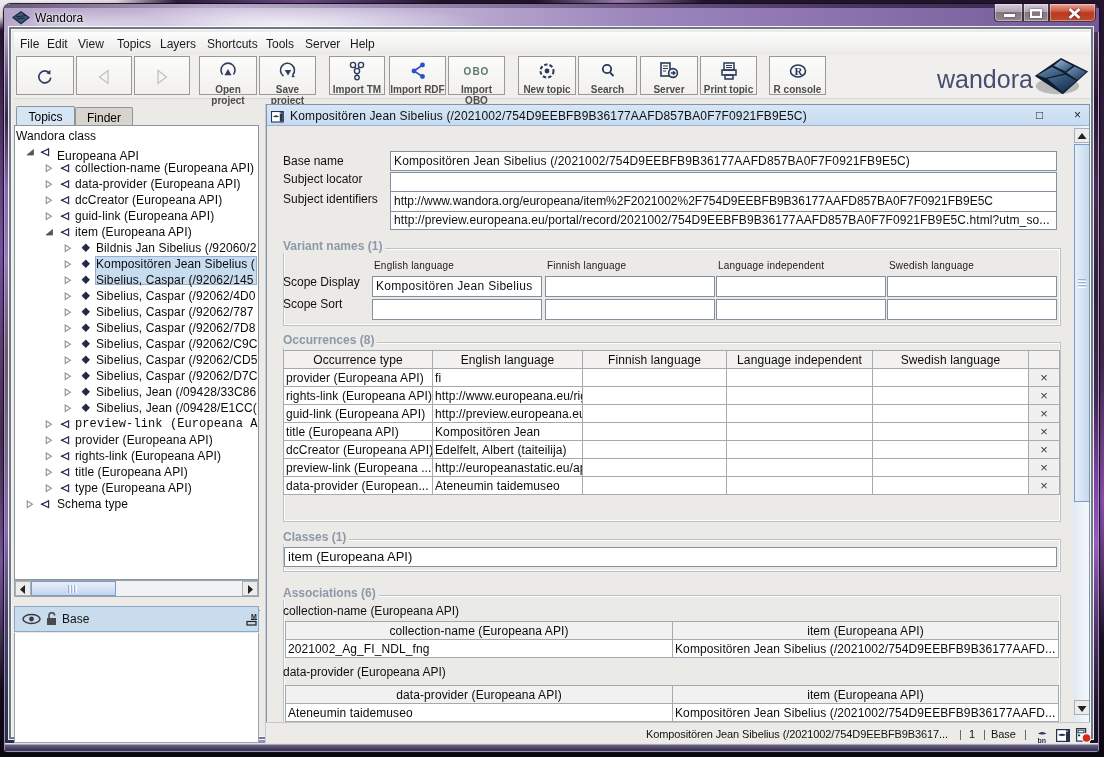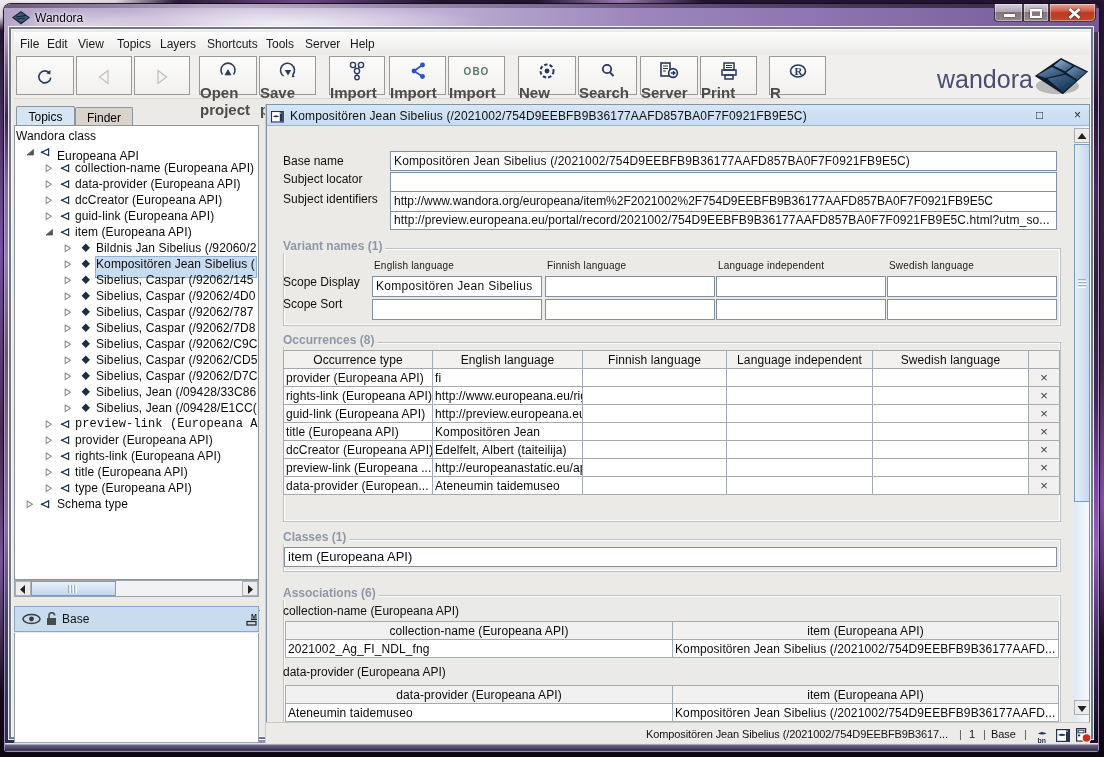--- a/index.html
+++ b/index.html
@@ -39,21 +39,21 @@
 .glyph{position:absolute;color:#fff}
 
 #client{left:9px;top:27px;width:1084px;height:712px;background:#eceae7;
  border:2px solid #6e7984;box-shadow:0 0 0 1px rgba(255,255,255,.9),inset 0 0 0 1px #f3f7fb;box-sizing:border-box}
 
 #menubar{left:14px;top:32px;width:1076px;height:23px;background:linear-gradient(180deg,#fdfdfd,#f2f0ee 70%,#ebe9e6);color:#1a1a1a;font-size:12px}
 .mi{position:absolute;top:5px}
 
 #toolbar{left:14px;top:55px;width:1076px;height:43px;background:#f0efed;border-bottom:1px solid #d9d7d4}
 .tbtn{position:absolute;top:1px;height:39px;border:1px solid #9b9997;background:linear-gradient(180deg,#fcfcfb,#f1f0ee);box-sizing:border-box}
-.tlab{position:absolute;width:100%;top:27px;font-size:15px;font-weight:bold;color:#4c4c4c;letter-spacing:0}
+.tlab{position:absolute;width:100%;text-align:center;top:27px;font-size:10px;font-weight:bold;color:#4c4c4c;letter-spacing:0}
 .ticon{position:absolute;left:50%;top:3px;transform:translateX(-50%)}
 #wlogo{position:absolute;right:148px;top:10px;font-size:25px;color:#474d71;letter-spacing:0}
 
 #tabs{left:14px;top:106px;width:246px;height:20px;font-size:12px}
 .tab{position:absolute;top:0;height:19px;border:1px solid #8d959d;border-bottom:none;box-sizing:border-box;text-align:center;padding-top:3px;border-radius:2px 2px 0 0}
 #tab1{left:2px;width:59px;background:#d5e5f4}
 #tab2{left:61px;width:58px;background:#d8d4cc;height:18px;top:1px}
 #treebox{left:14px;top:125px;width:245px;height:455px;background:#fff;border:1px solid #8d959d;box-sizing:border-box;overflow:hidden;font-size:12px;letter-spacing:.1px;color:#0b0b0b;padding-top:2px}
 .trow{position:relative;height:16px;line-height:16px;white-space:nowrap}
 .trow svg{position:absolute;top:3px}
@@ -321,21 +321,21 @@
       </svg>
       <span style="position:absolute;left:80px;top:0;height:16px;padding:0 1px;">Bildnis Jan Sibelius (/92060/2</span>
     </div>
 <div class="trow">
       <svg style="left:49px;top:4px" width="8" height="9">
         <path d="M1.2 1 L6.4 4.2 L1.2 7.4 Z" fill="none" stroke="#909090" stroke-width="1.1"></path>
       </svg>
       <svg style="left:66px;top:3px" width="10" height="10">
         <path d="M4.8 0.6 L9 4.8 L4.8 9 L0.6 4.8 Z" fill="#222b47"></path>
       </svg>
-      <span class="tsel" style="position:absolute;left:80px;top:0;height:22px;padding:0 1px;right:1px;">Kompositören Jean Sibelius (</span>
+      <span class="tsel" style="position:absolute;left:80px;top:0;height:29px;padding:0 1px;right:1px;">Kompositören Jean Sibelius (</span>
     </div>
 <div class="trow">
       <svg style="left:49px;top:4px" width="8" height="9">
         <path d="M1.2 1 L6.4 4.2 L1.2 7.4 Z" fill="none" stroke="#909090" stroke-width="1.1"></path>
       </svg>
       <svg style="left:66px;top:3px" width="10" height="10">
         <path d="M4.8 0.6 L9 4.8 L4.8 9 L0.6 4.8 Z" fill="#222b47"></path>
       </svg>
       <span style="position:absolute;left:80px;top:0;height:16px;padding:0 1px;">Sibelius, Caspar (/92062/145</span>
     </div>

